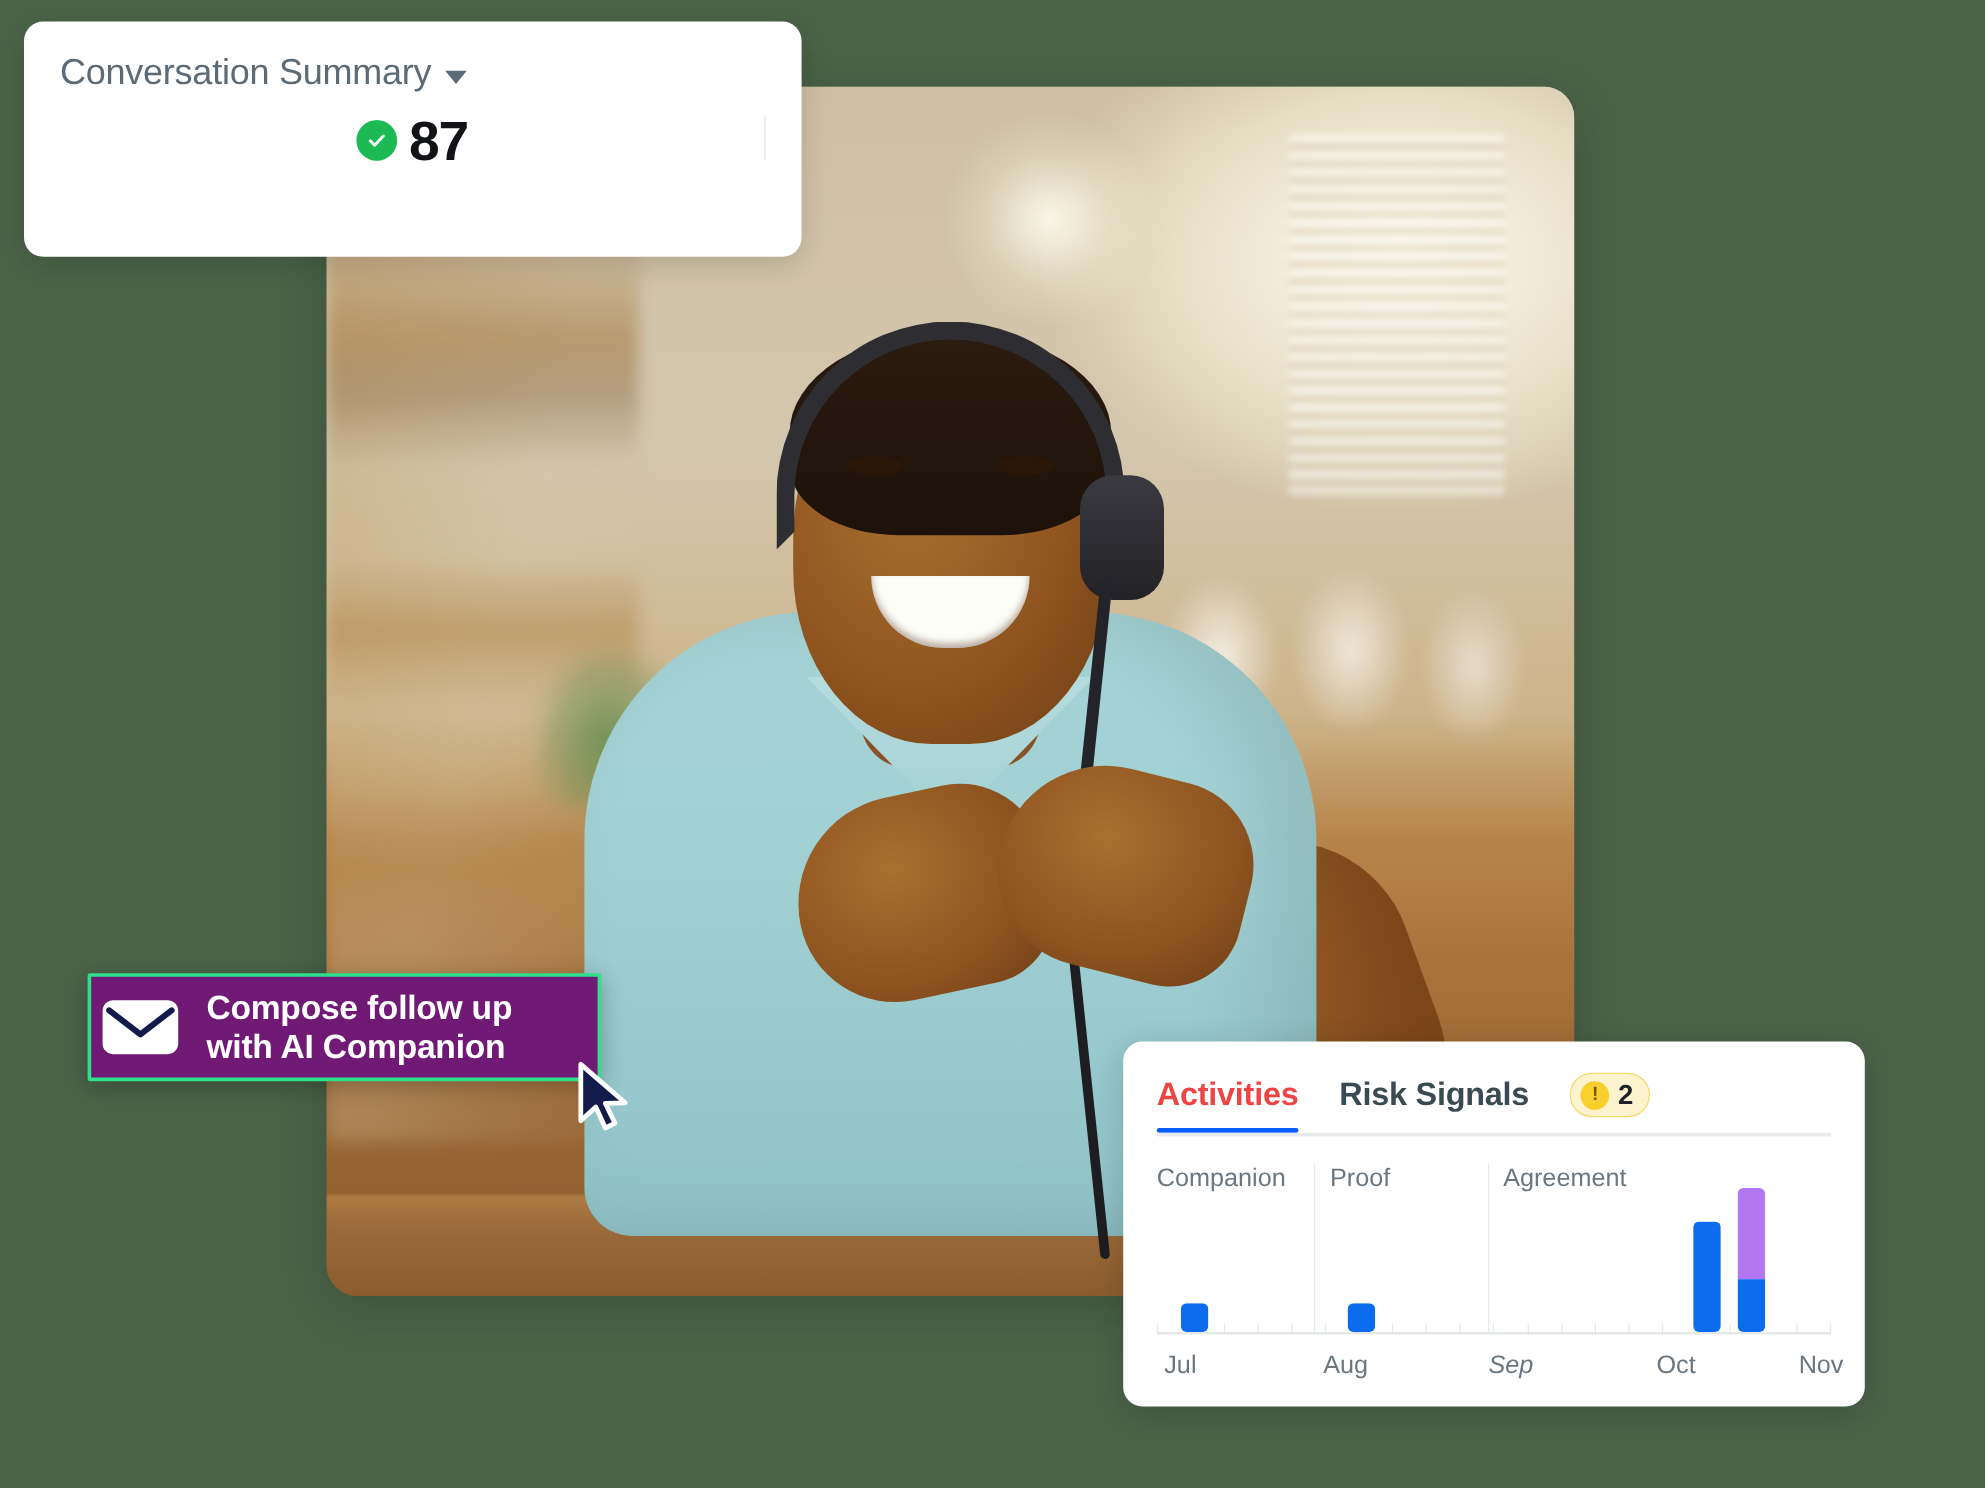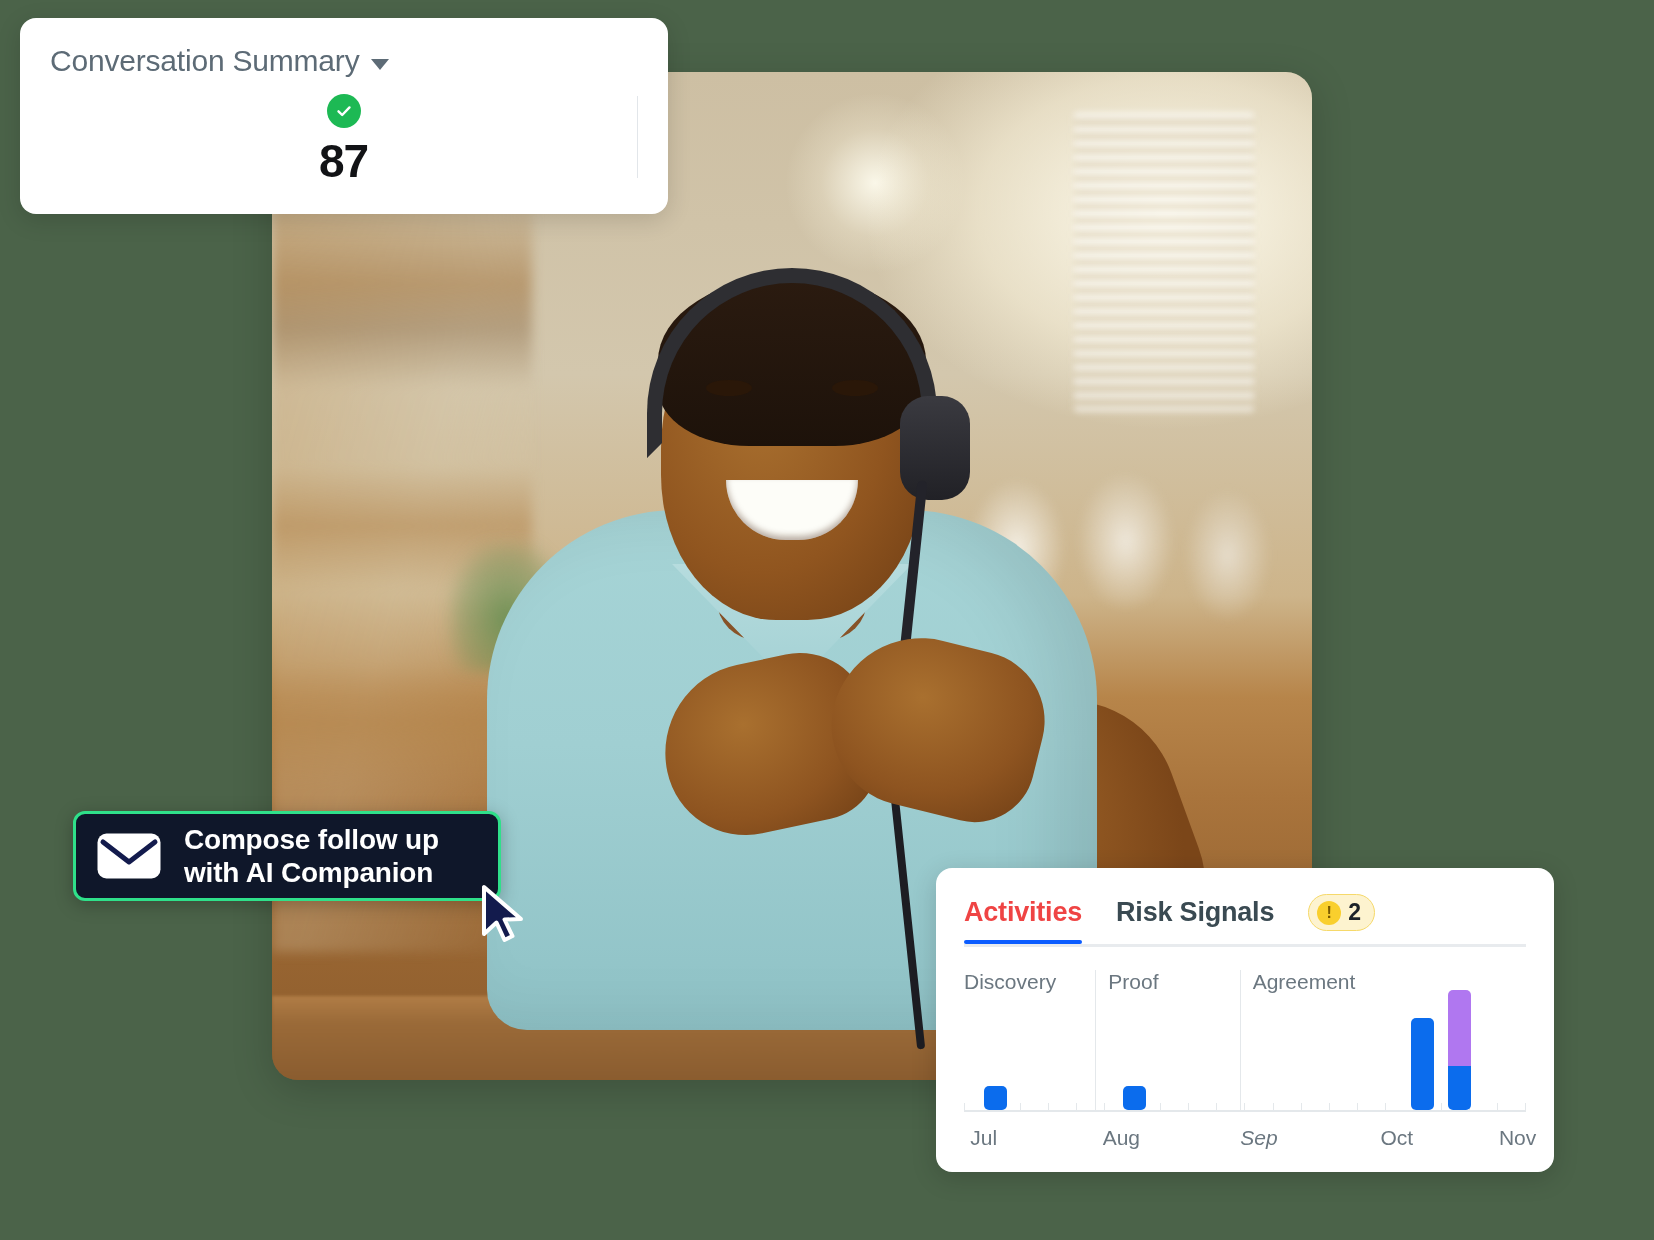--- a/index.html
+++ b/index.html
@@ -271,21 +271,20 @@
   .metric {
     flex: 1;
     text-align: center;
     padding: 4px 0;
   }
   .metric-row {
     display: flex;
     align-items: center;
     justify-content: center;
     gap: 10px;
-    flex-direction: column;
   }
   .check-badge {
     width: 34px; height: 34px;
     border-radius: 50%;
     background: #1db954;
     display: flex;
     align-items: center;
     justify-content: center;
     flex: 0 0 auto;
   }
@@ -309,27 +308,27 @@
     margin: 6px 0 10px 0;
   }
 
   
   .compose-btn {
     position: absolute;
     left: 73px;
     top: 811px;
     width: 428px;
     height: 90px;
-    background: #0f172a;
+    background: #701a75;
     border: 3px solid #2fe08a;
-    border-radius: 12px;
+    border-radius: 2px;
     display: flex;
     align-items: center;
     gap: 22px;
-    padding: 0 20px;
+    padding: 0 8px;
     cursor: pointer;
     box-shadow: 0 4px 18px rgba(0,0,0,0.25);
   }
   .envelope-icon {
     width: 66px; height: 48px;
     flex: 0 0 auto;
   }
   .compose-label {
     color: #ffffff;
     font-size: 28px;
@@ -573,21 +572,21 @@
       <div class="risk-badge">
         <span class="warn-dot">!</span>
         <span class="count">2</span>
       </div>
     </div>
     <div class="tabs-rule"></div>
 
     <div class="chart-area">
       <div class="phase-cols" id="phase-cols">
           <div class="phase-col" style="flex: 0.245 1 0%;">
-            <div class="phase-label">Discovery</div>
+            <div class="phase-label">Companion</div>
           </div>
           <div class="phase-col" style="flex: 0.245 1 0%;">
             <div class="phase-label">Proof</div>
           </div>
           <div class="phase-col" style="flex: 0.51 1 0%;">
             <div class="phase-label">Agreement</div>
           </div>
         </div>
       <div class="axis-line"></div>
       <div class="ticks" id="ticks">

